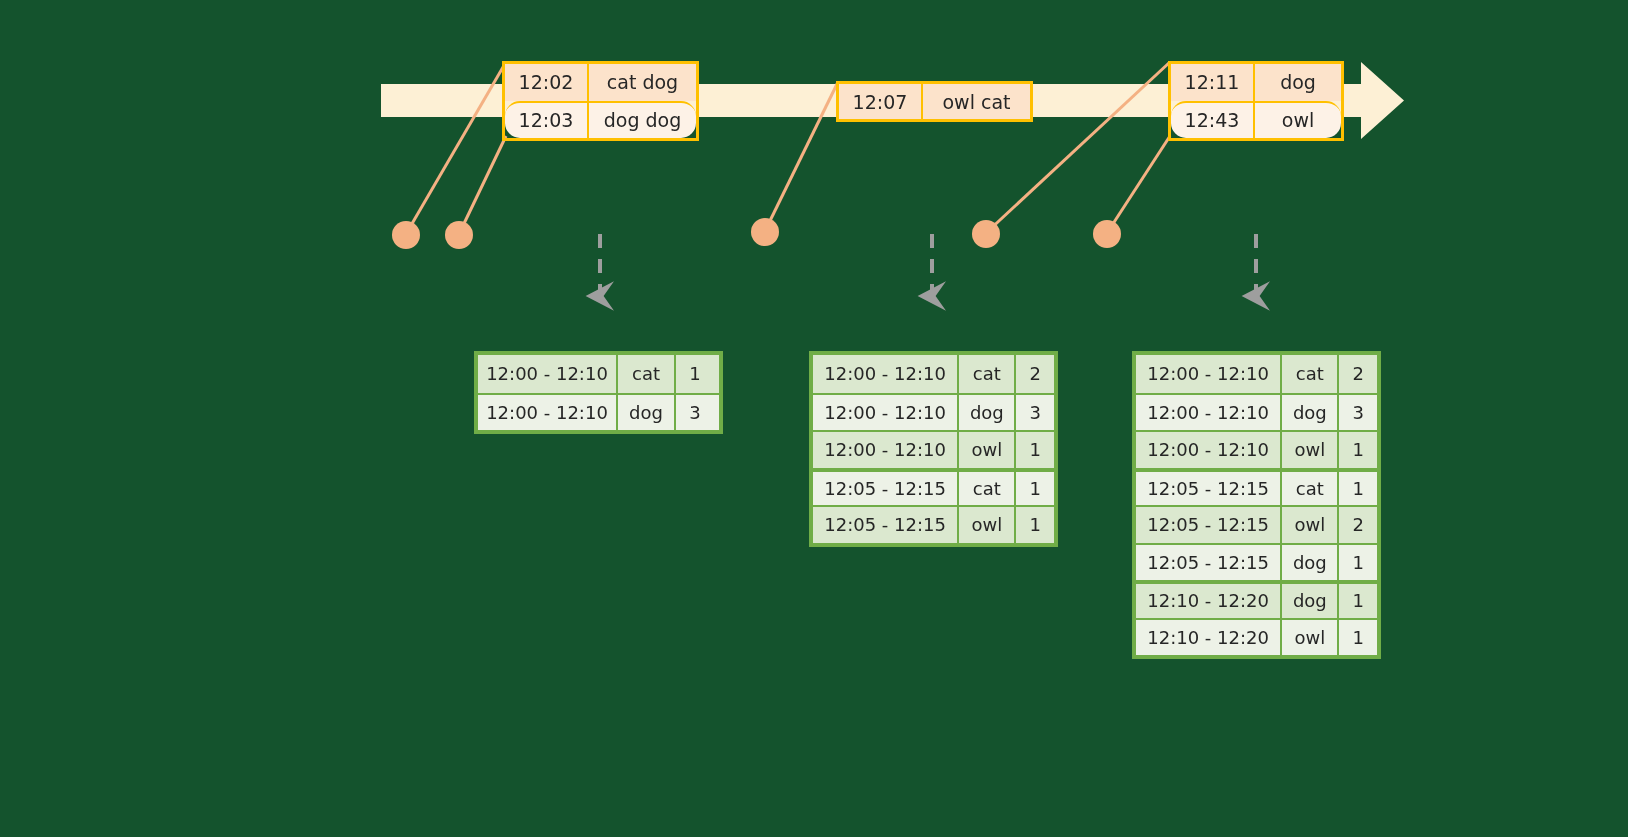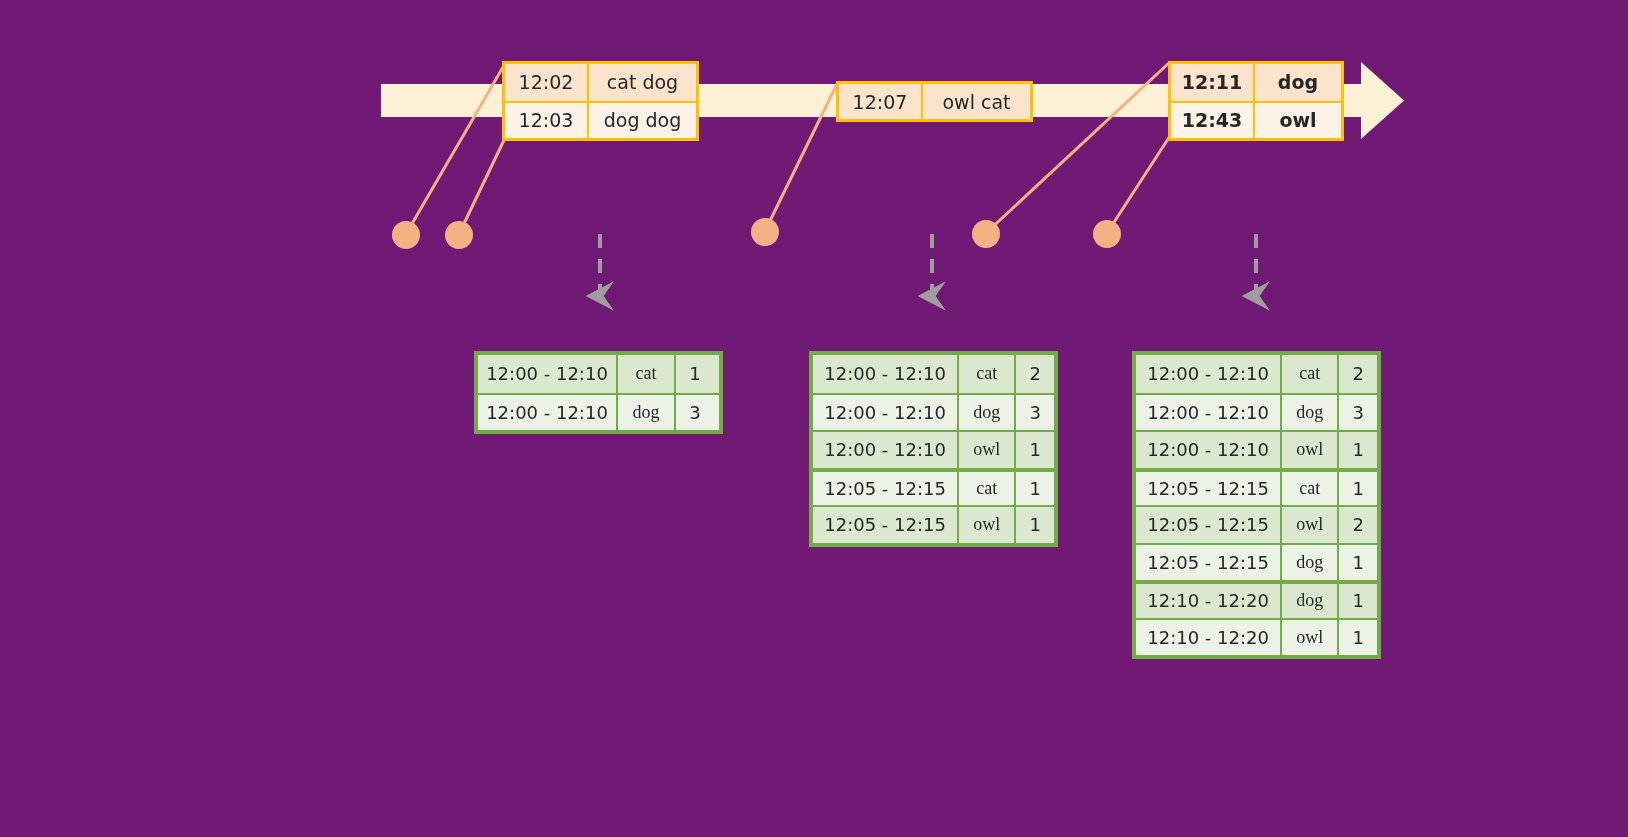--- a/index.html
+++ b/index.html
@@ -4,21 +4,21 @@
 <style>
   html, body {
     margin: 0;
     padding: 0;
     background: #000000;
   }
   #stage {
     position: relative;
     width: 1628px;
     height: 837px;
-    background: #701a75;
+    background: #14532d;
     font-family: "DejaVu Sans", sans-serif;
     overflow: hidden;
   }
 
   
   #timeline-svg {
     position: absolute;
     left: 0; top: 0;
     width: 1628px; height: 837px;
     pointer-events: none;
@@ -33,21 +33,21 @@
     flex-direction: column;
     z-index: 6;
   }
   .event-row {
     display: flex;
     height: 39px;
     box-sizing: border-box;
   }
   .event-row.alt-a { background: #FCE3CB; }
   .event-row.alt-b { background: #FDF2E7; }
-  .event-row + .event-row { border-top: 2px solid #FFC000; }
+  .event-row + .event-row { border-top: 2px solid #FFC000; border-radius: 15px; }
   .event-time {
     width: 84px;
     display: flex;
     align-items: center;
     justify-content: center;
     font-size: 19px;
     color: #262626;
     border-right: 2px solid #FFC000;
     box-sizing: border-box;
   }
@@ -94,21 +94,20 @@
   }
   .res-word {
     width: 58px;
     display: flex;
     align-items: center;
     justify-content: center;
     font-size: 18px;
     color: #262626;
     border-right: 2px solid #70AD47;
     box-sizing: border-box;
-    font-family: Liberation Serif, serif;
   }
   .res-count {
     width: 38px;
     display: flex;
     align-items: center;
     justify-content: center;
     font-size: 18px;
     color: #262626;
     box-sizing: border-box;
   }
@@ -166,21 +165,21 @@
     </div>
   </div>
 
   <div class="event-box" style="left:836px; top:81px; width:197px; height:41px;">
     <div class="event-row alt-a">
       <span class="event-time">12:07</span>
       <span class="event-words">owl cat</span>
     </div>
   </div>
 
-  <div class="event-box" style="left:1168px; top:61px; width:176px; height:80px;font-weight:bold;">
+  <div class="event-box" style="left:1168px; top:61px; width:176px; height:80px;">
     <div class="event-row alt-a">
       <span class="event-time">12:11</span>
       <span class="event-words">dog</span>
     </div>
     <div class="event-row alt-b">
       <span class="event-time">12:43</span>
       <span class="event-words">owl</span>
     </div>
   </div>
 

